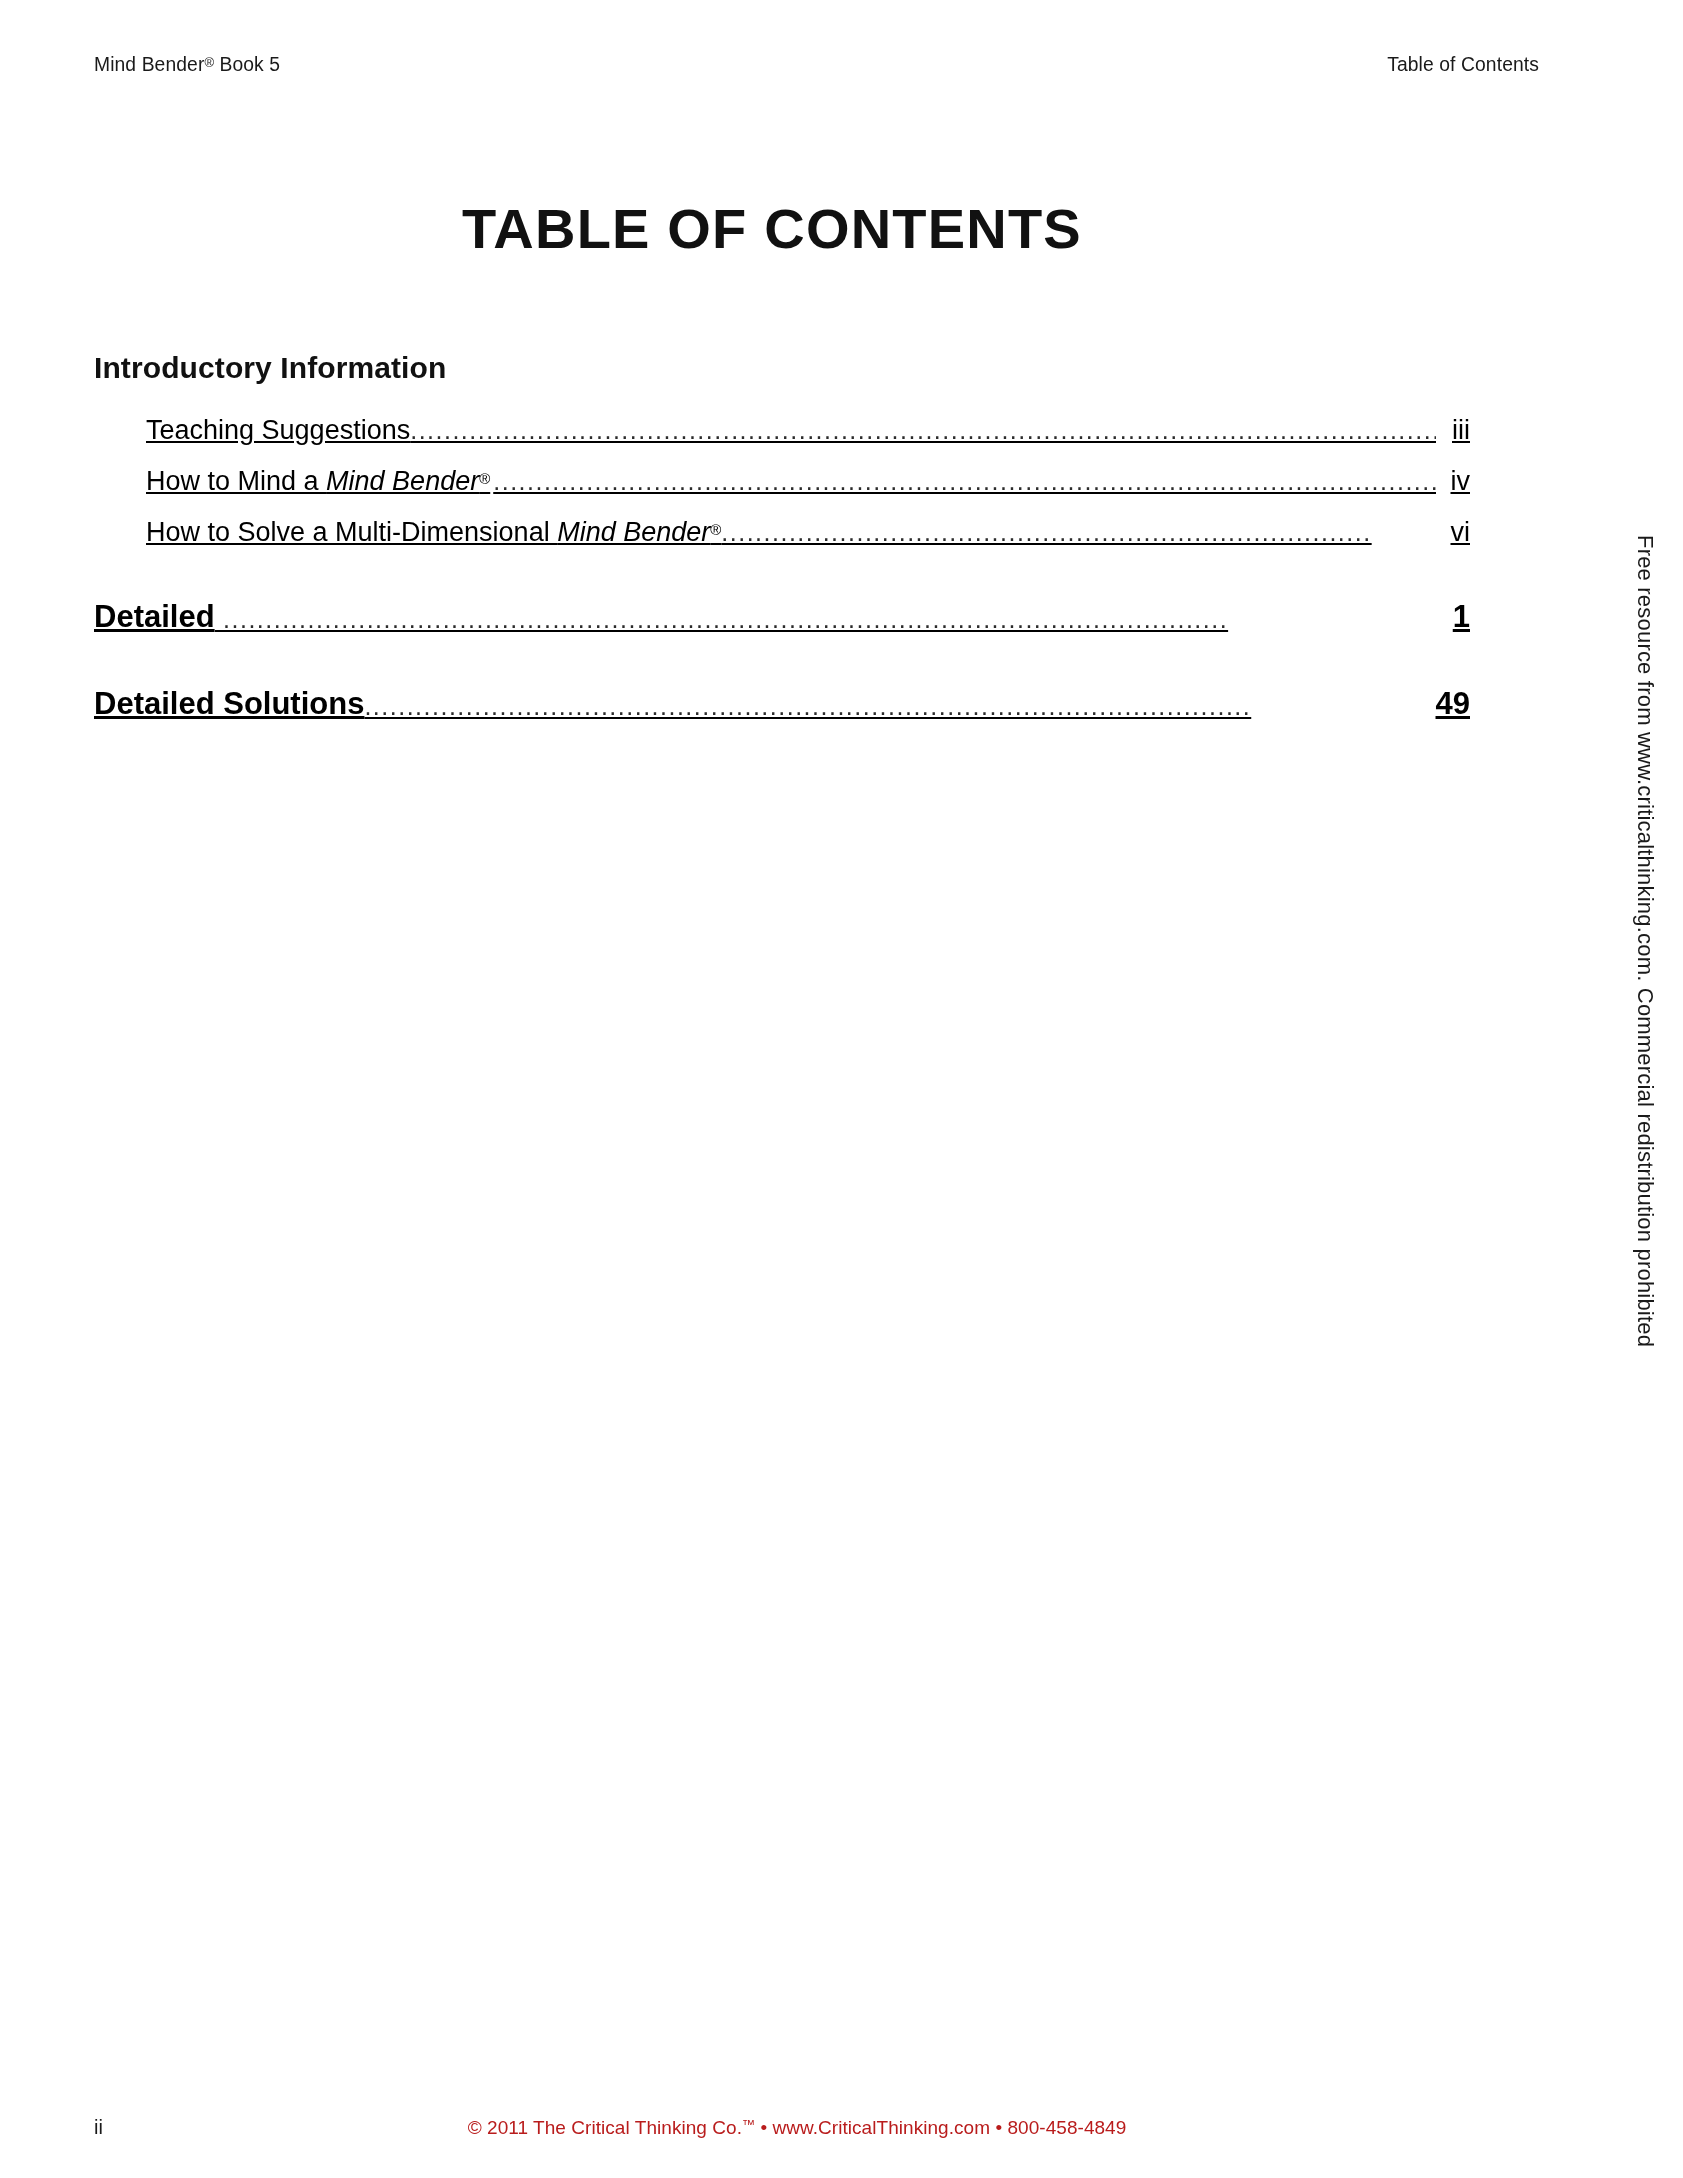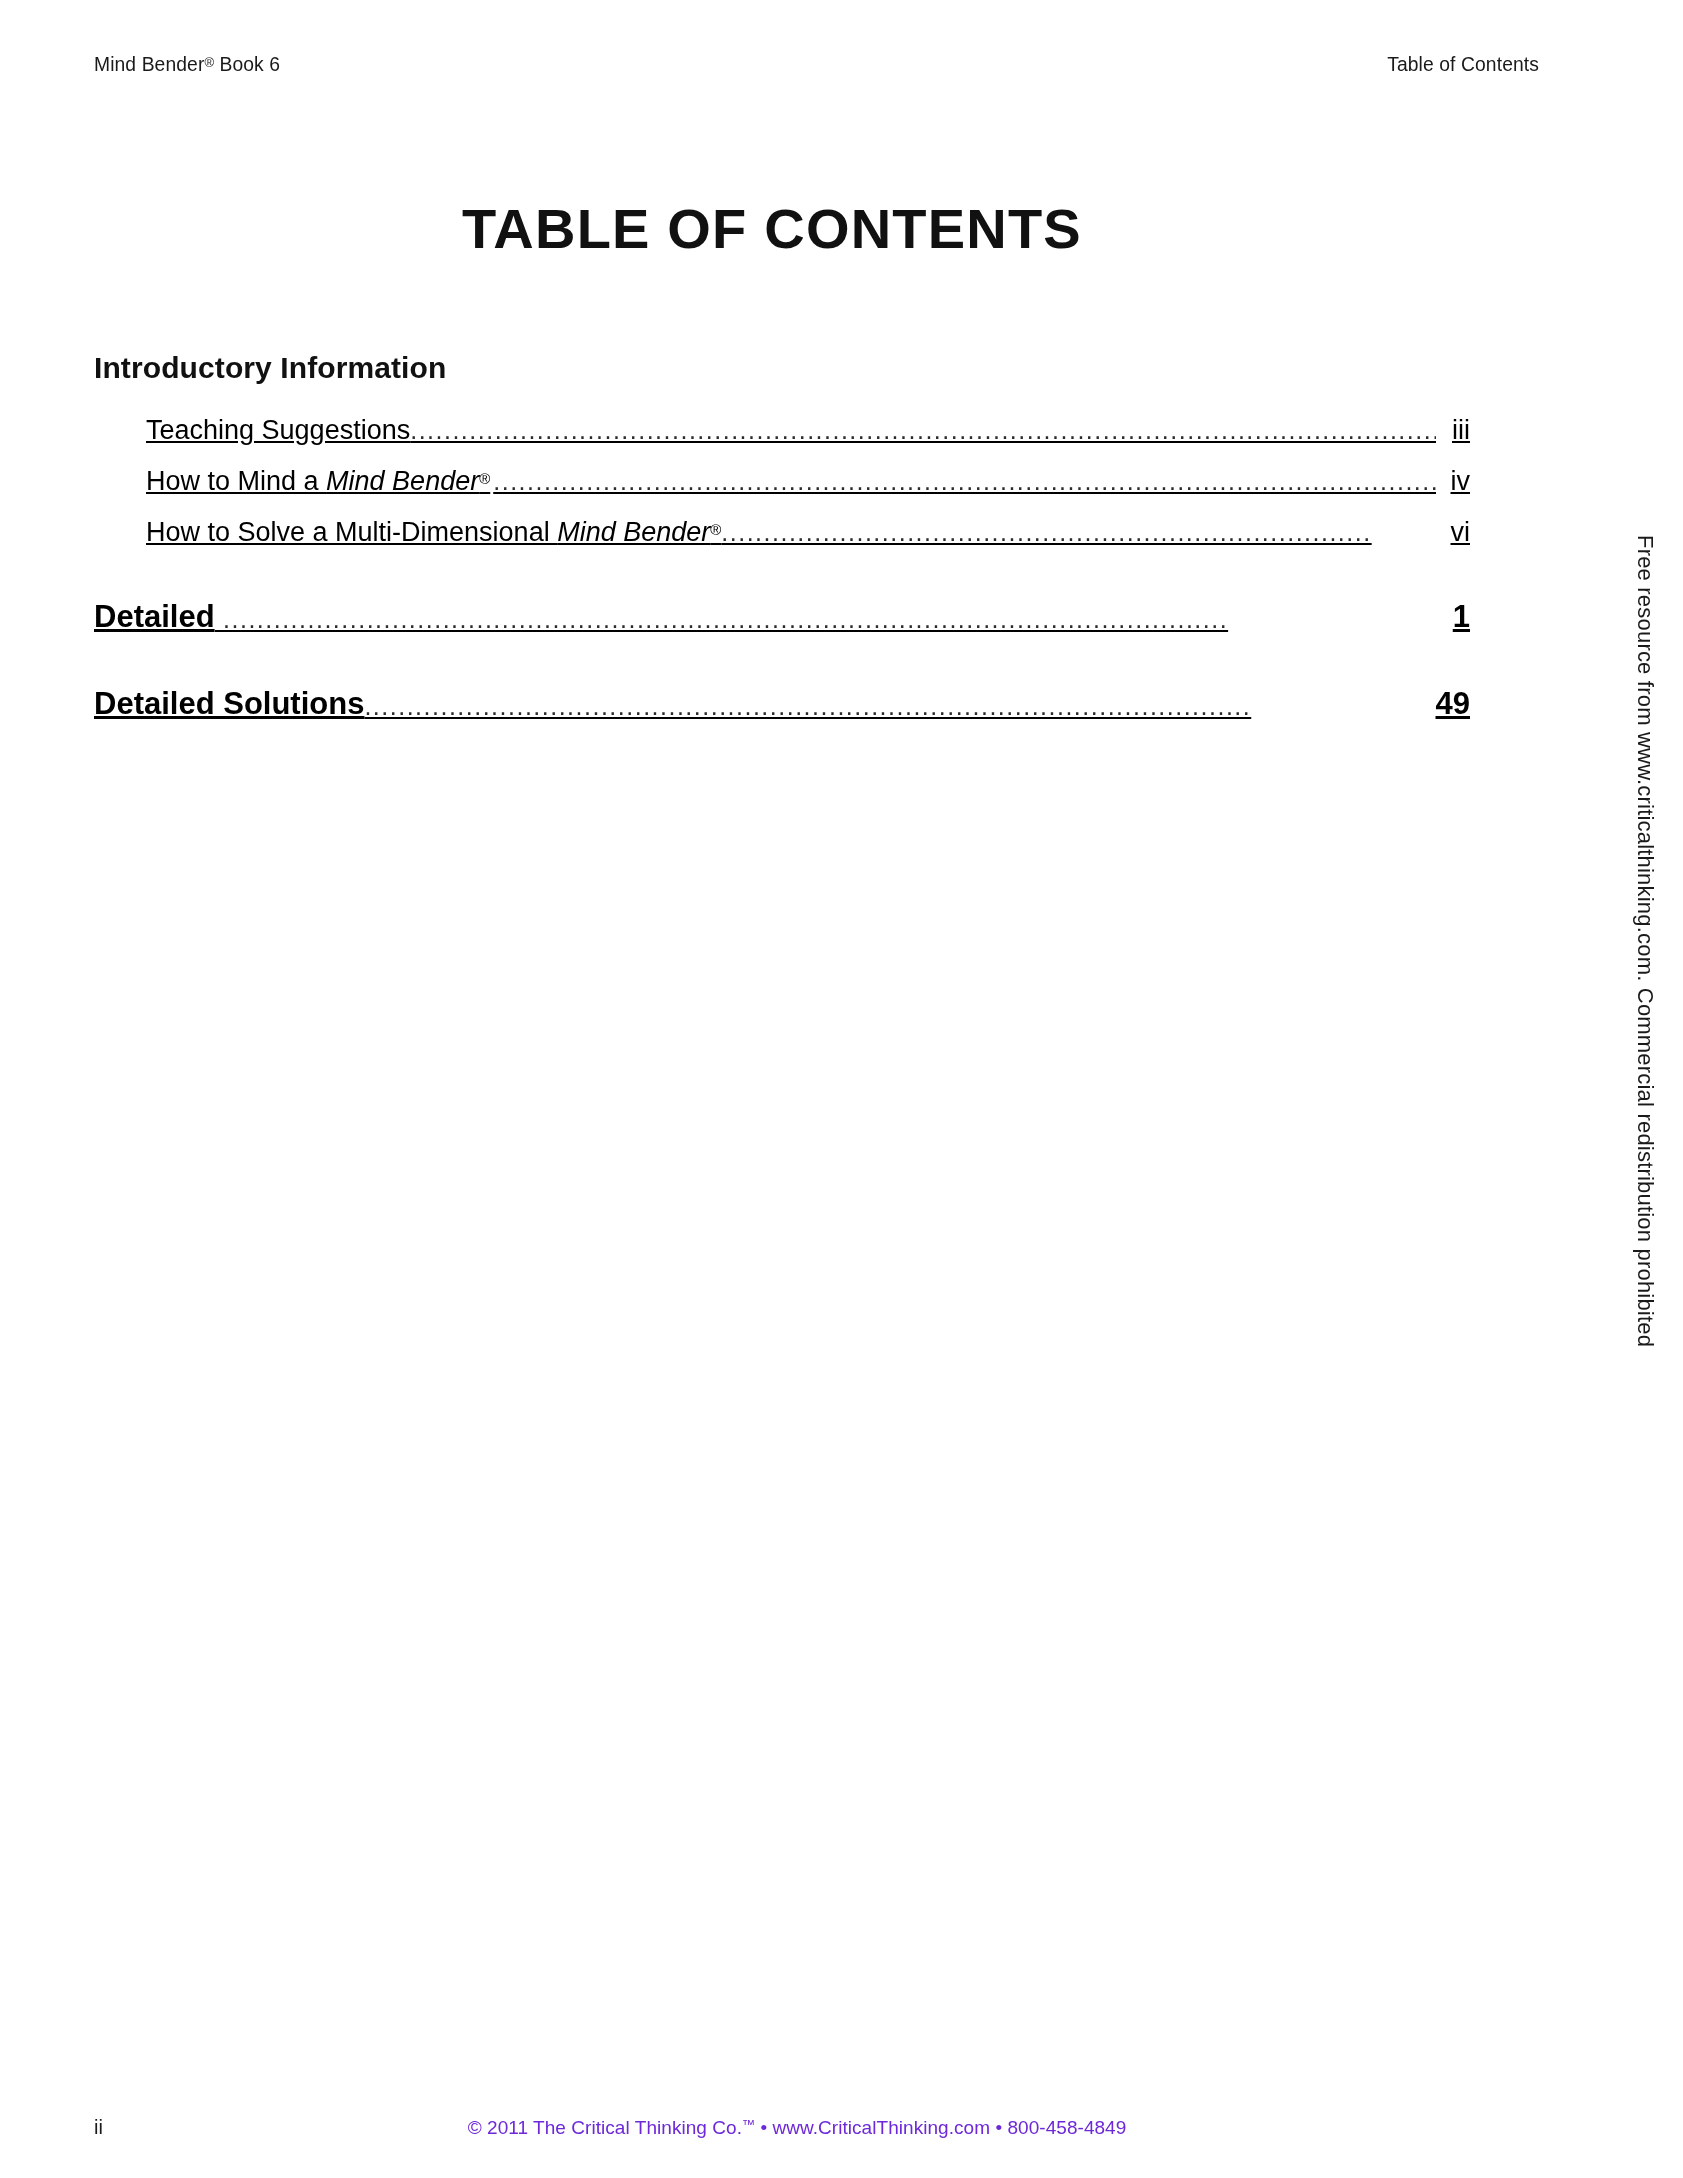--- a/index.html
+++ b/index.html
@@ -174,38 +174,38 @@
     font-size: 20px;
     color: #1a1a1a;
   }
   .footer .credit {
     position: absolute;
     left: 0;
     top: 1px;
     width: 1406px;
     text-align: center;
     font-size: 19px;
-    color: #6d28d9;
+    color: #b91c1c;
     letter-spacing: 0.05px;
   }
   .footer .credit .tm {
     font-size: 13px;
     vertical-align: 0.35em;
   }
   .footer .credit .copy {
     font-size: 19px;
   }
 </style>
 </head>
 <body>
 
 <div class="page">
 
   <div class="running-head">
-    <div><span>Mind Bender</span><span class="reg">®</span><span> Book 6</span></div>
+    <div><span>Mind Bender</span><span class="reg">®</span><span> Book 5</span></div>
     <div>Table of Contents</div>
   </div>
 
   <div class="doc-title">TABLE OF CONTENTS</div>
 
   <div class="toc">
 
     <div class="toc-section-head">Introductory Information</div>
 
     <div class="toc-row level2">

